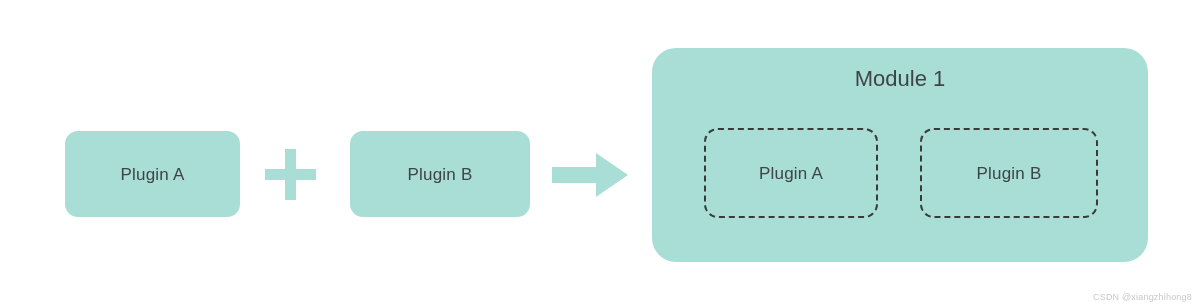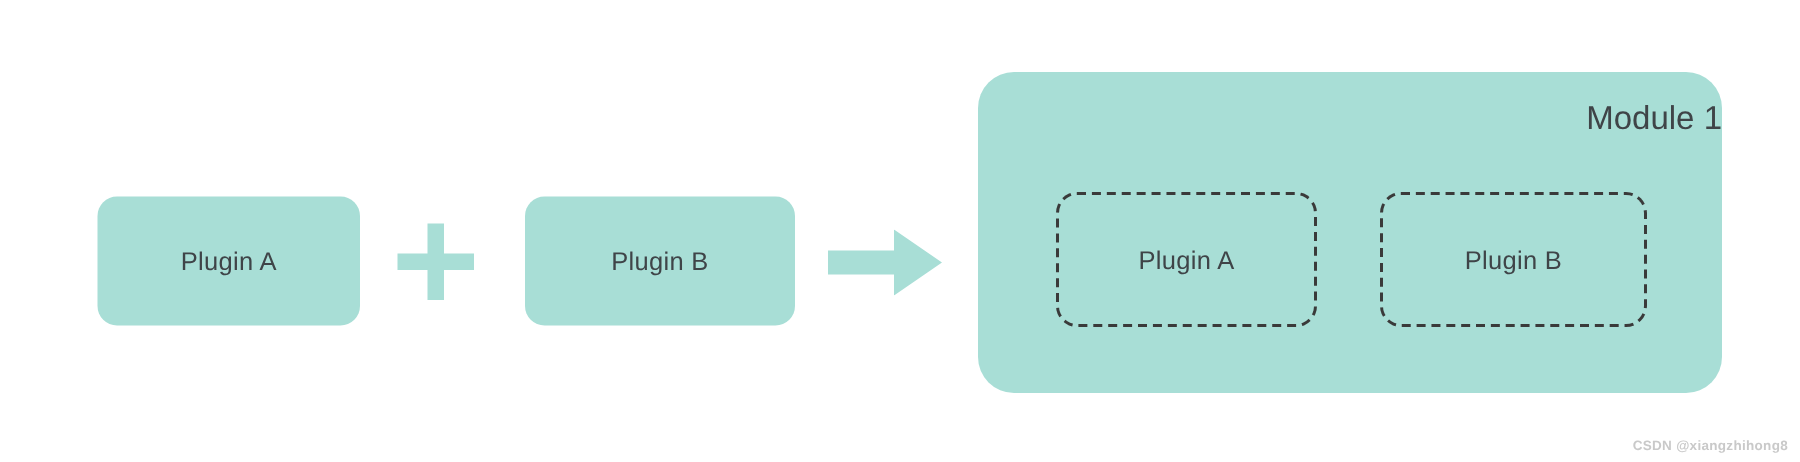--- a/index.html
+++ b/index.html
@@ -79,21 +79,21 @@
     width: 496px;
     height: 214px;
     background: #a8ded6;
     border-radius: 24px;
   }
   #module-title {
     position: absolute;
     left: 0;
     right: 0;
     top: 20px;
-    text-align: right;
+    text-align: center;
     font-size: 22px;
     color: #3f4448;
     line-height: 1;
   }
   .inner-plugin {
     position: absolute;
     top: 80px;
     height: 90px;
     border: 2px dashed #3a3a3a;
     border-radius: 14px;
@@ -113,21 +113,20 @@
 
   
   #watermark {
     position: absolute;
     right: 8px;
     bottom: 6px;
     font-size: 9px;
     color: #c9c9c9;
     letter-spacing: 0.2px;
     white-space: nowrap;
-    font-weight: bold;
   }
 </style>
 </head>
 <body>
 
 <div id="canvas">
 
   <div id="plugin-a-box" class="plugin-box">
     <span class="box-label">Plugin A</span>
   </div>

